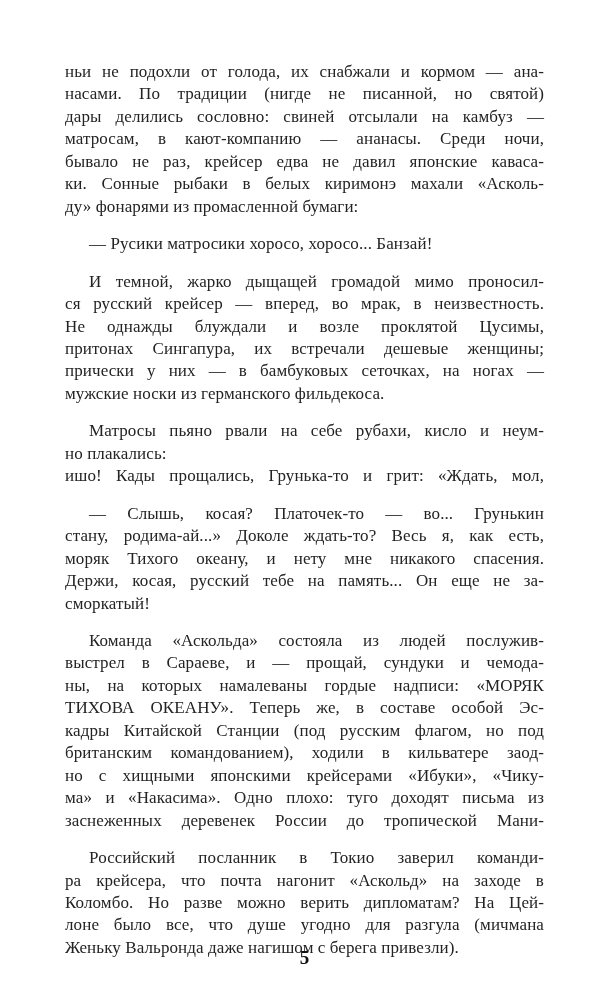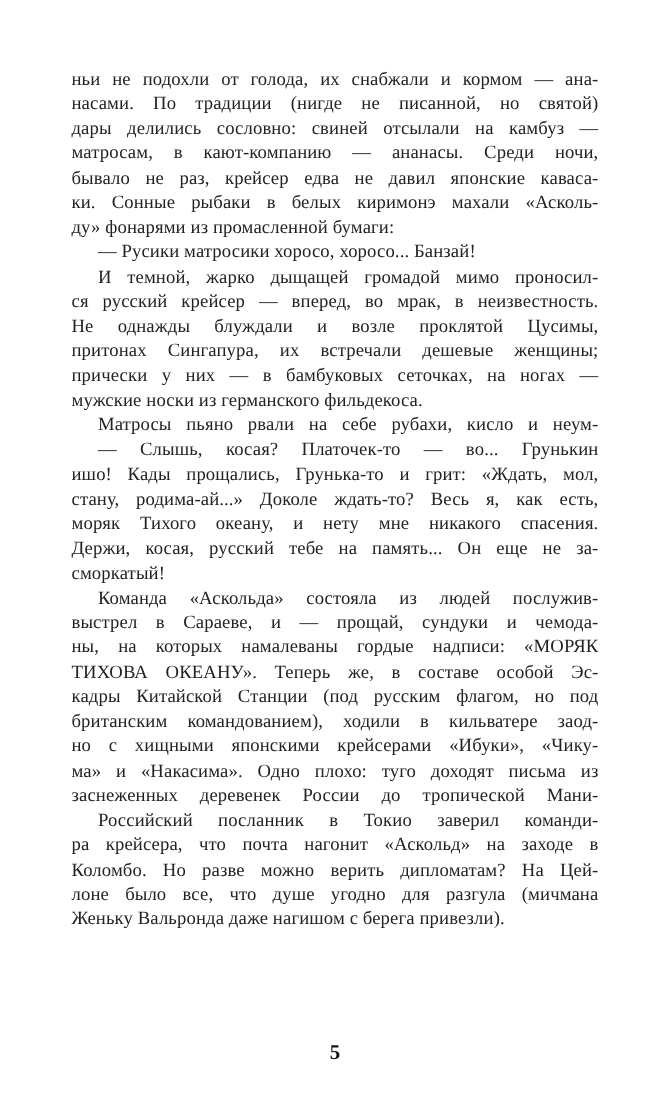--- a/index.html
+++ b/index.html
@@ -30,20 +30,21 @@
     white-space: normal;
     text-align: justify;
     text-align-last: justify;
   }
   .line.last {
     text-align: right;
     text-align-last: left;
   }
   .para.indent .line.first {
     text-indent: 24px;
+    margin-top: 15px;
   }
   .page-number {
     position: absolute;
     left: 0;
     right: 0;
     top: 947px;
     text-align: center;
     font-size: 19px;
     font-weight: bold;
     color: #111111;
@@ -70,24 +71,25 @@
       <div class="para indent">
         <div class="line first">И темной, жарко дыщащей громадой мимо проносил-</div>
         <div class="line">ся русский крейсер — вперед, во мрак, в неизвестность.</div>
         <div class="line">Не однажды блуждали и возле проклятой Цусимы,</div>
         <div class="line">притонах Сингапура, их встречали дешевые женщины;</div>
         <div class="line">прически у них — в бамбуковых сеточках, на ногах —</div>
         <div class="line last">мужские носки из германского фильдекоса.</div>
       </div>
       <div class="para indent">
         <div class="line first">Матросы пьяно рвали на себе рубахи, кисло и неум-</div>
+        <div class="line last">но плакались:</div>
       </div>
       <div class="para indent">
+        <div class="line">ишо! Кады прощались, Грунька-то и грит: «Ждать, мол,</div>
         <div class="line first">— Слышь, косая? Платочек-то — во... Грунькин</div>
-        <div class="line">ишо! Кады прощались, Грунька-то и грит: «Ждать, мол,</div>
         <div class="line">стану, родима-ай...» Доколе ждать-то? Весь я, как есть,</div>
         <div class="line">моряк Тихого океану, и нету мне никакого спасения.</div>
         <div class="line">Держи, косая, русский тебе на память... Он еще не за-</div>
         <div class="line last">сморкатый!</div>
       </div>
       <div class="para indent">
         <div class="line first">Команда «Аскольда» состояла из людей послужив-</div>
         <div class="line">выстрел в Сараеве, и — прощай, сундуки и чемода-</div>
         <div class="line">ны, на которых намалеваны гордые надписи: «МОРЯК</div>
         <div class="line">ТИХОВА ОКЕАНУ». Теперь же, в составе особой Эс-</div>

